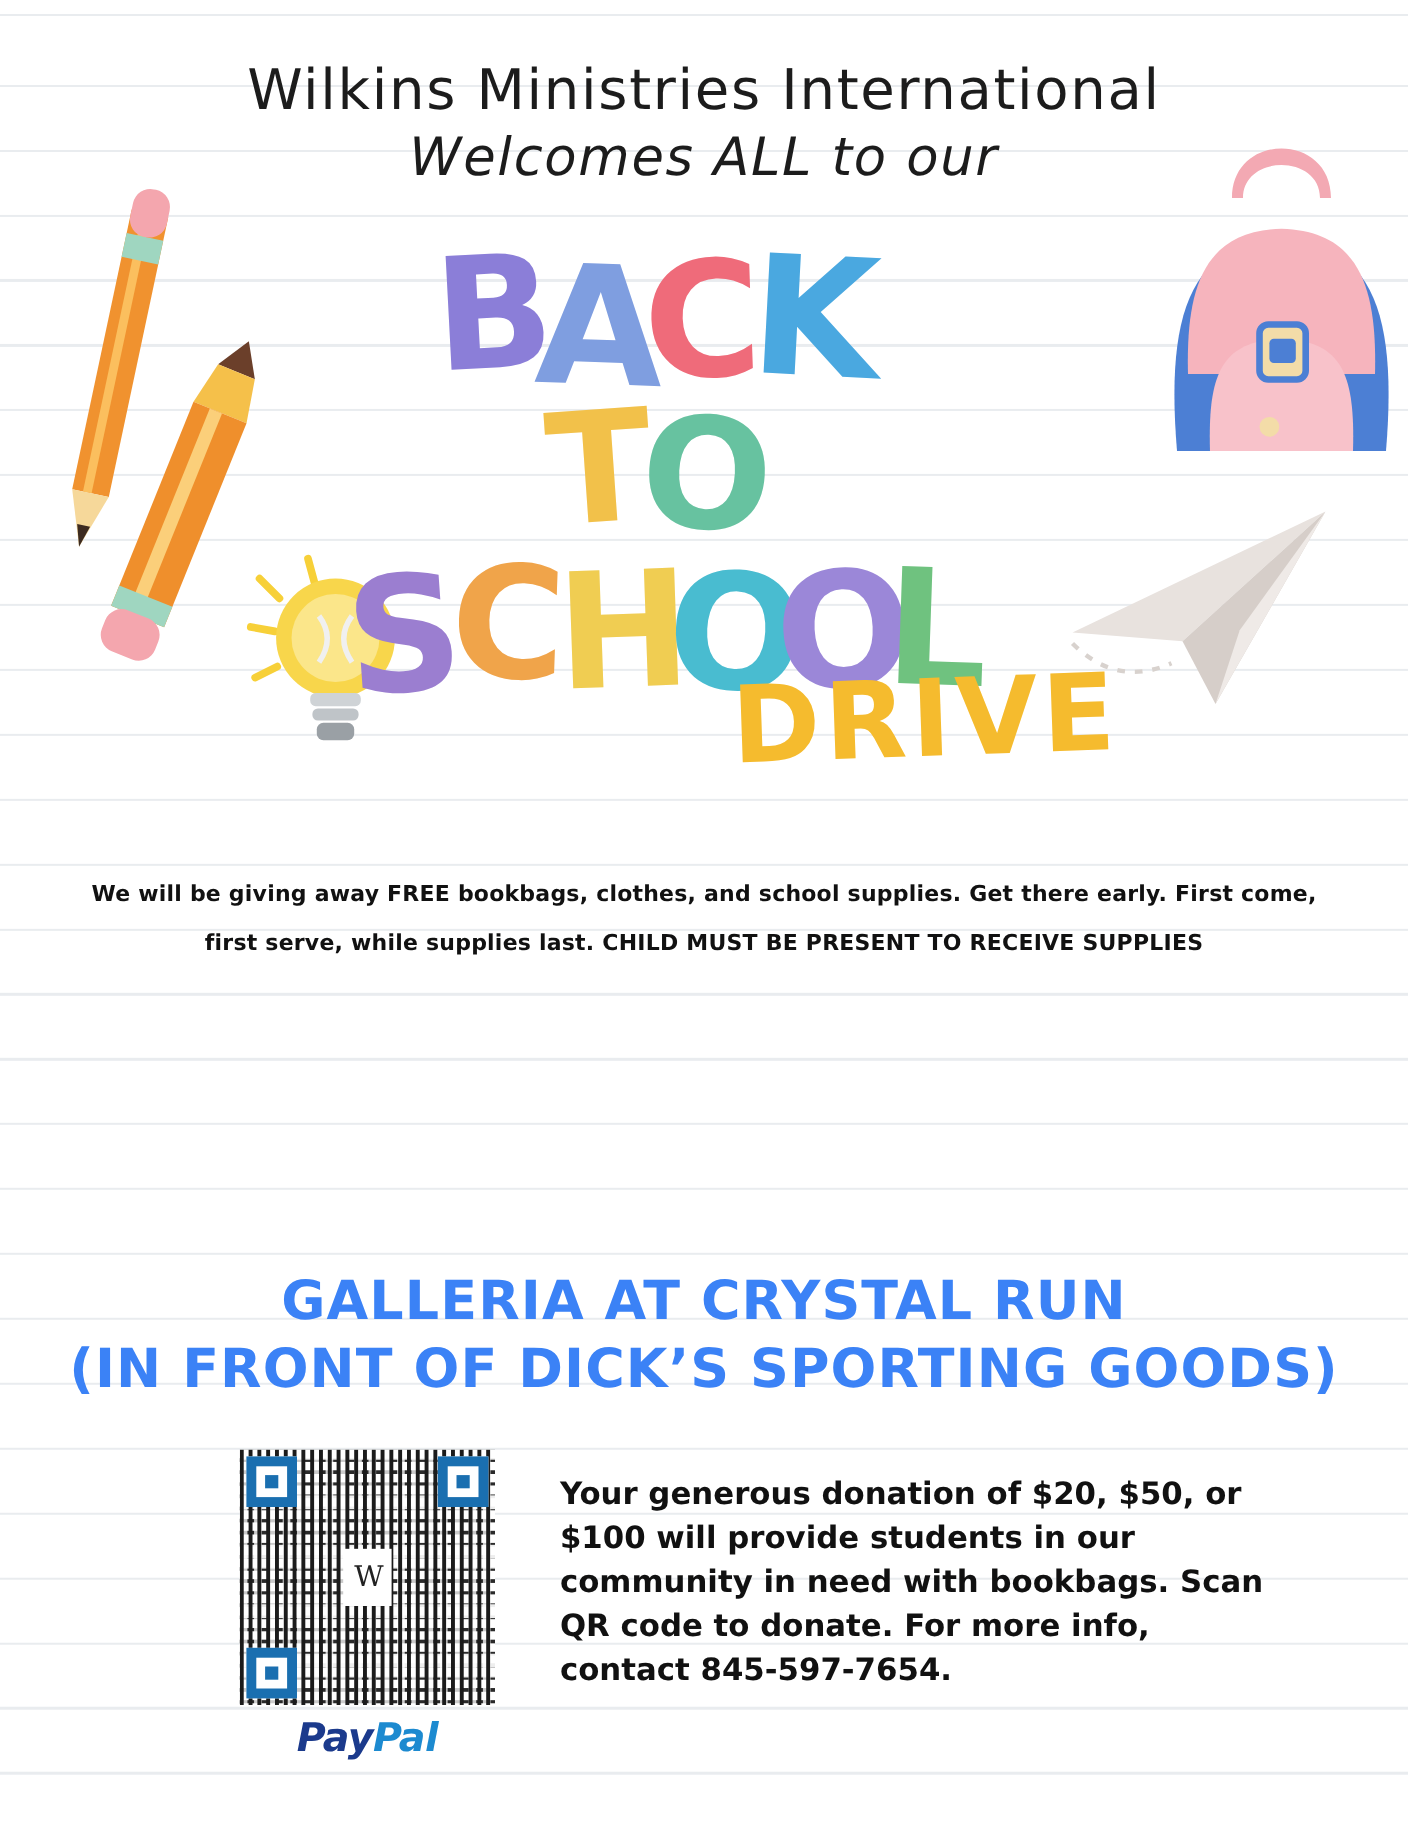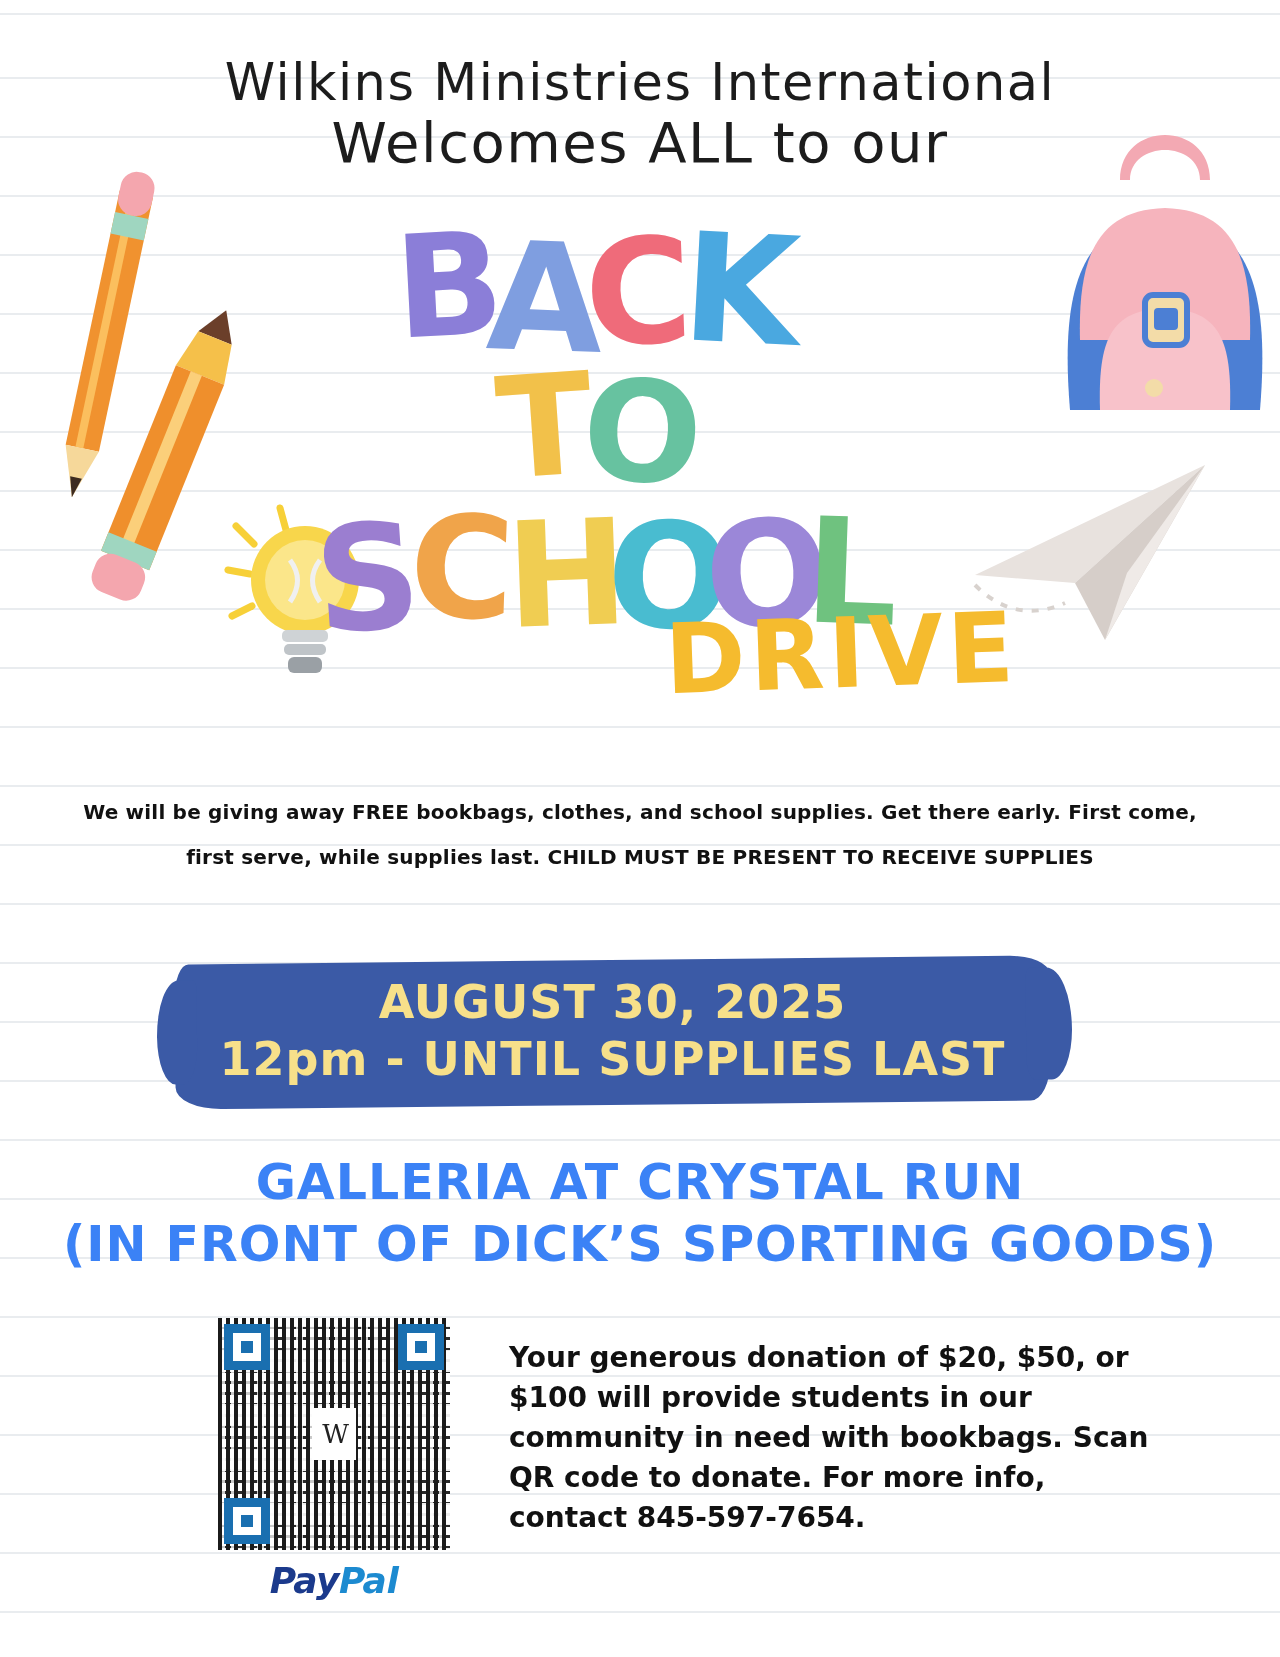--- a/index.html
+++ b/index.html
@@ -47,23 +47,24 @@
     color: #1c1c1c;
     letter-spacing: 1.5px;
     z-index: 6;
   }
   .header .line1 {
     font-size: 51px;
     line-height: 62px;
     font-weight: 400;
   }
   .header .line2 {
-    font-size: 56px;
+    font-size: 48px;
     line-height: 58px;
     font-weight: 400;
+    font-style: italic;
   }
 
   
   .title-wrap {
     position: absolute;
     top: 185px;
     left: 0;
     width: 1280px;
     height: 560px;
     z-index: 5;
@@ -348,27 +349,20 @@
     <span class="wc w-h">H</span>
     <span class="wc w-o2">O</span>
     <span class="wc w-o3">O</span>
     <span class="wc w-l">L</span>
 
     <span class="wc w-drive">DRIVE</span>
   </div>
 
   <div class="blurb">We will be giving away FREE bookbags, clothes, and school supplies. Get there early. First come, first serve, while supplies last. CHILD MUST BE PRESENT TO RECEIVE SUPPLIES</div>
 
-  <div class="banner">
-    <div class="brush"></div>
-    <div class="banner-text">
-      <div class="date">AUGUST 30, 2025</div>
-      <div class="time">12pm - UNTIL SUPPLIES LAST</div>
-    </div>
-  </div>
 
   <div class="location">
     <div class="l1">GALLERIA AT CRYSTAL RUN</div>
     <div class="l2">(IN FRONT OF DICK’S SPORTING GOODS)</div>
   </div>
 
   <div class="qr-block">
     <div class="qr-code">
       <div class="qr-eye tl"></div>
       <div class="qr-eye tr"></div>

